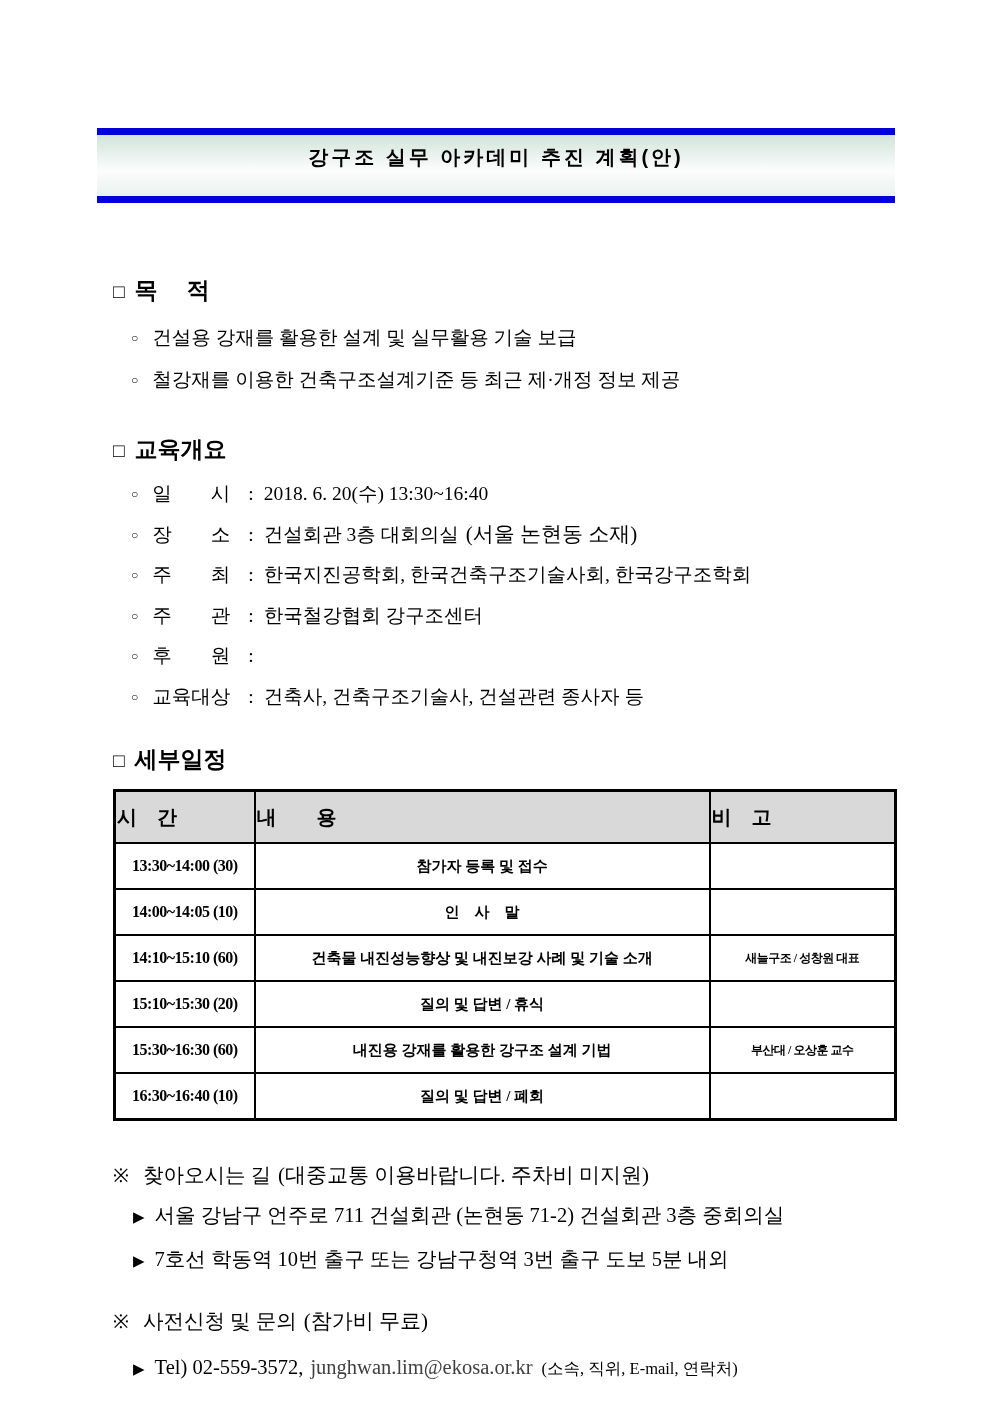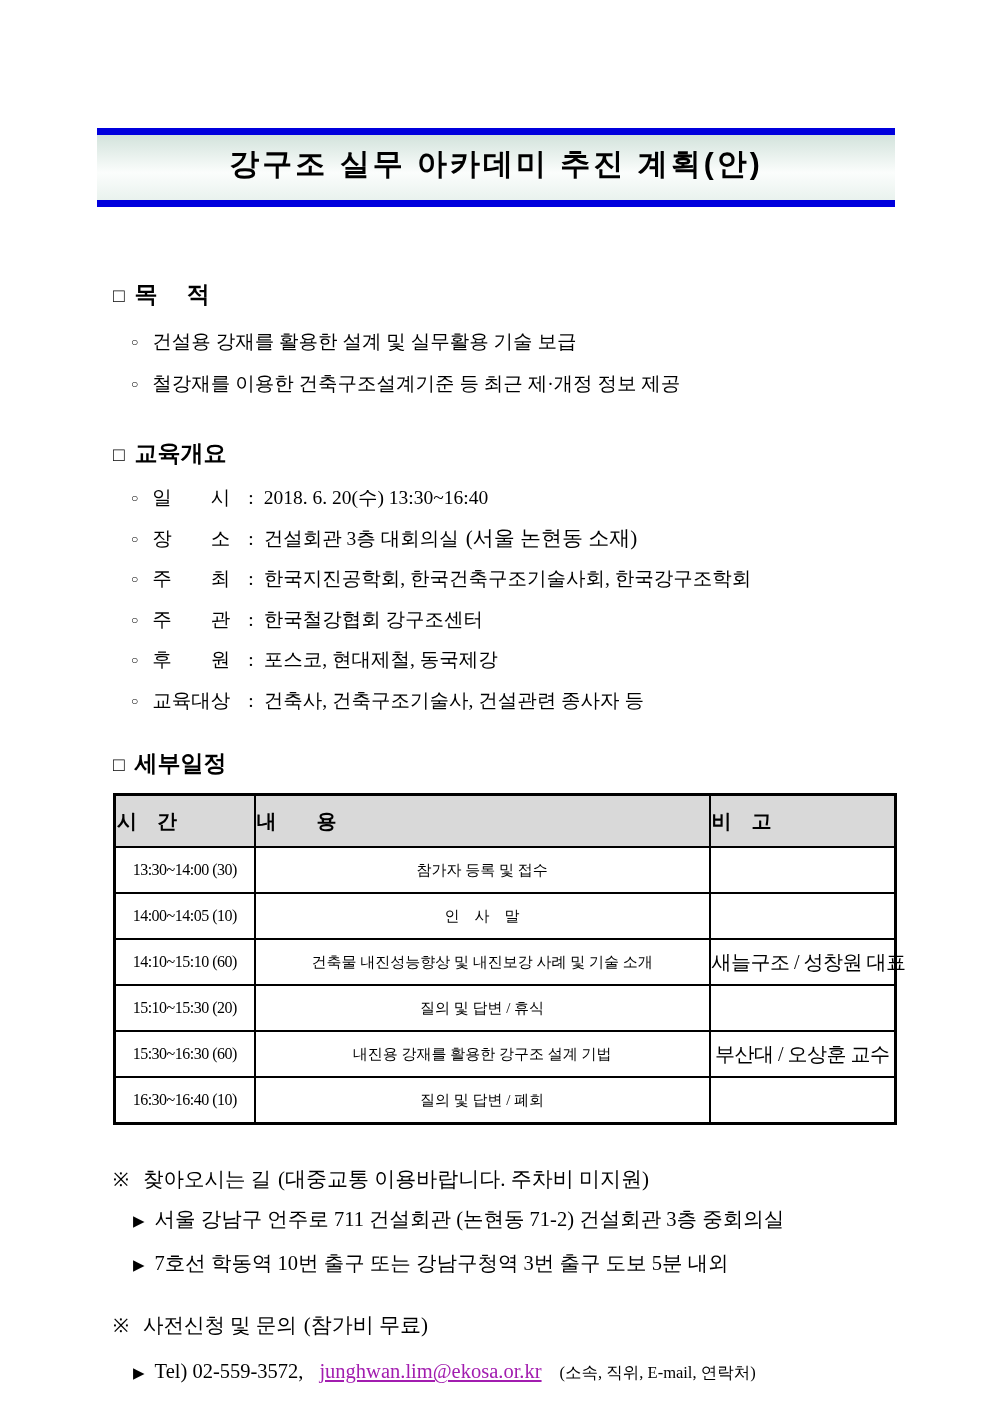--- a/index.html
+++ b/index.html
@@ -8,23 +8,23 @@
     font-family:"Liberation Serif","DejaVu Serif",serif;
     position:relative;
   }
   .page{box-sizing:border-box;width:992px;height:1403px;padding:128px 95px 0 97px;}
 
   
   .title-banner{width:798px;}
   .bar{height:7px;background:#0000dd;}
   .title-mid{
     background:linear-gradient(to bottom,#d3e3dc 0%,#fbfdfc 58%,#e9f2ee 100%);
-    text-align:center;padding:9px 0 15px;
+    text-align:center;padding:9px 0 25px;
     font-family:"Liberation Sans","DejaVu Sans",sans-serif;
-    font-weight:bold;font-size:30px;letter-spacing:3px;
+    font-weight:bold;font-size:20px;letter-spacing:3px;
   }
 
   
   .sec-heading{
     display:flex;align-items:center;margin:0 0 0 16px;
     font-family:"Liberation Sans","DejaVu Sans",sans-serif;
     font-weight:bold;font-size:23px;white-space:pre;
   }
   .sq{font-size:19px;font-weight:normal;margin-right:10px;position:relative;top:1px;}
 
@@ -49,37 +49,37 @@
   
   .schedule-sec{margin-top:26px;}
   table.sched{
     border-collapse:collapse;border:3px solid #000;
     width:784px;margin:14px 0 0 16px;table-layout:fixed;
   }
   table.sched th{
     background:#d9d9d9;border:2px solid #000;height:48px;
     font-size:20px;font-weight:bold;white-space:pre;text-align:left;
   }
-  table.sched td{border:2px solid #000;height:42px;text-align:center;}
+  table.sched td{border:2px solid #000;height:42px;text-align:center;font-weight:bold;}
   col.c-time{width:140px;}
   col.c-note{width:186px;}
   td.t-time{font-size:16px;white-space:nowrap;letter-spacing:-0.5px;}
   td.t-content{font-size:15px;white-space:pre;}
-  td.t-note{font-size:20px;white-space:nowrap;letter-spacing:-0.5px;}
+  td.t-note{font-size:12px;white-space:nowrap;letter-spacing:-0.5px;}
 
   
   .ref-block{margin-top:40px;}
   .ref-line{display:flex;align-items:baseline;margin-left:16px;font-size:20.5px;}
   .ref-mark{font-size:19px;margin-right:14px;}
   .arrow-item{display:flex;align-items:baseline;margin:10px 0 0 36px;font-size:20.5px;line-height:32px;}
   .arrow{font-size:15px;margin-right:10px;}
   .reg-block{margin-top:30px;}
   .tel-line{margin-top:16px;}
-  .email-link{color:#a21caf;text-decoration:underline;margin-left:16px;cursor:pointer;}
-  .tel-note{font-size:16.5px;margin-left:18px;font-family:Liberation Serif, serif;}
+  .email-link{color:#404040;margin-left:7px;cursor:pointer;}
+  .tel-note{font-size:16.5px;margin-left:9px;font-family:Liberation Serif, serif;}
 </style>
 </head>
 <body>
 
 <div class="page">
 
   <div class="title-banner">
     <div class="bar"></div>
     <div class="title-mid">
       <span>강구조 실무 아카데미 추진 계획(안)</span>
@@ -135,21 +135,20 @@
         <span class="circ">○</span>
         <span class="ov-label">주　　관</span>
         <span class="ov-colon">:</span>
         <span class="ov-value">한국철강협회 강구조센터</span>
         <span class="small-note"></span>
       </div>
       <div class="ov-item">
         <span class="circ">○</span>
         <span class="ov-label">후　　원</span>
         <span class="ov-colon">:</span>
-        <span class="ov-value">포스코, 현대제철, 동국제강</span>
         <span class="small-note"></span>
       </div>
       <div class="ov-item">
         <span class="circ">○</span>
         <span class="ov-label">교육대상</span>
         <span class="ov-colon">:</span>
         <span class="ov-value">건축사, 건축구조기술사, 건설관련 종사자 등</span>
         <span class="small-note"></span>
       </div>
     </div>

